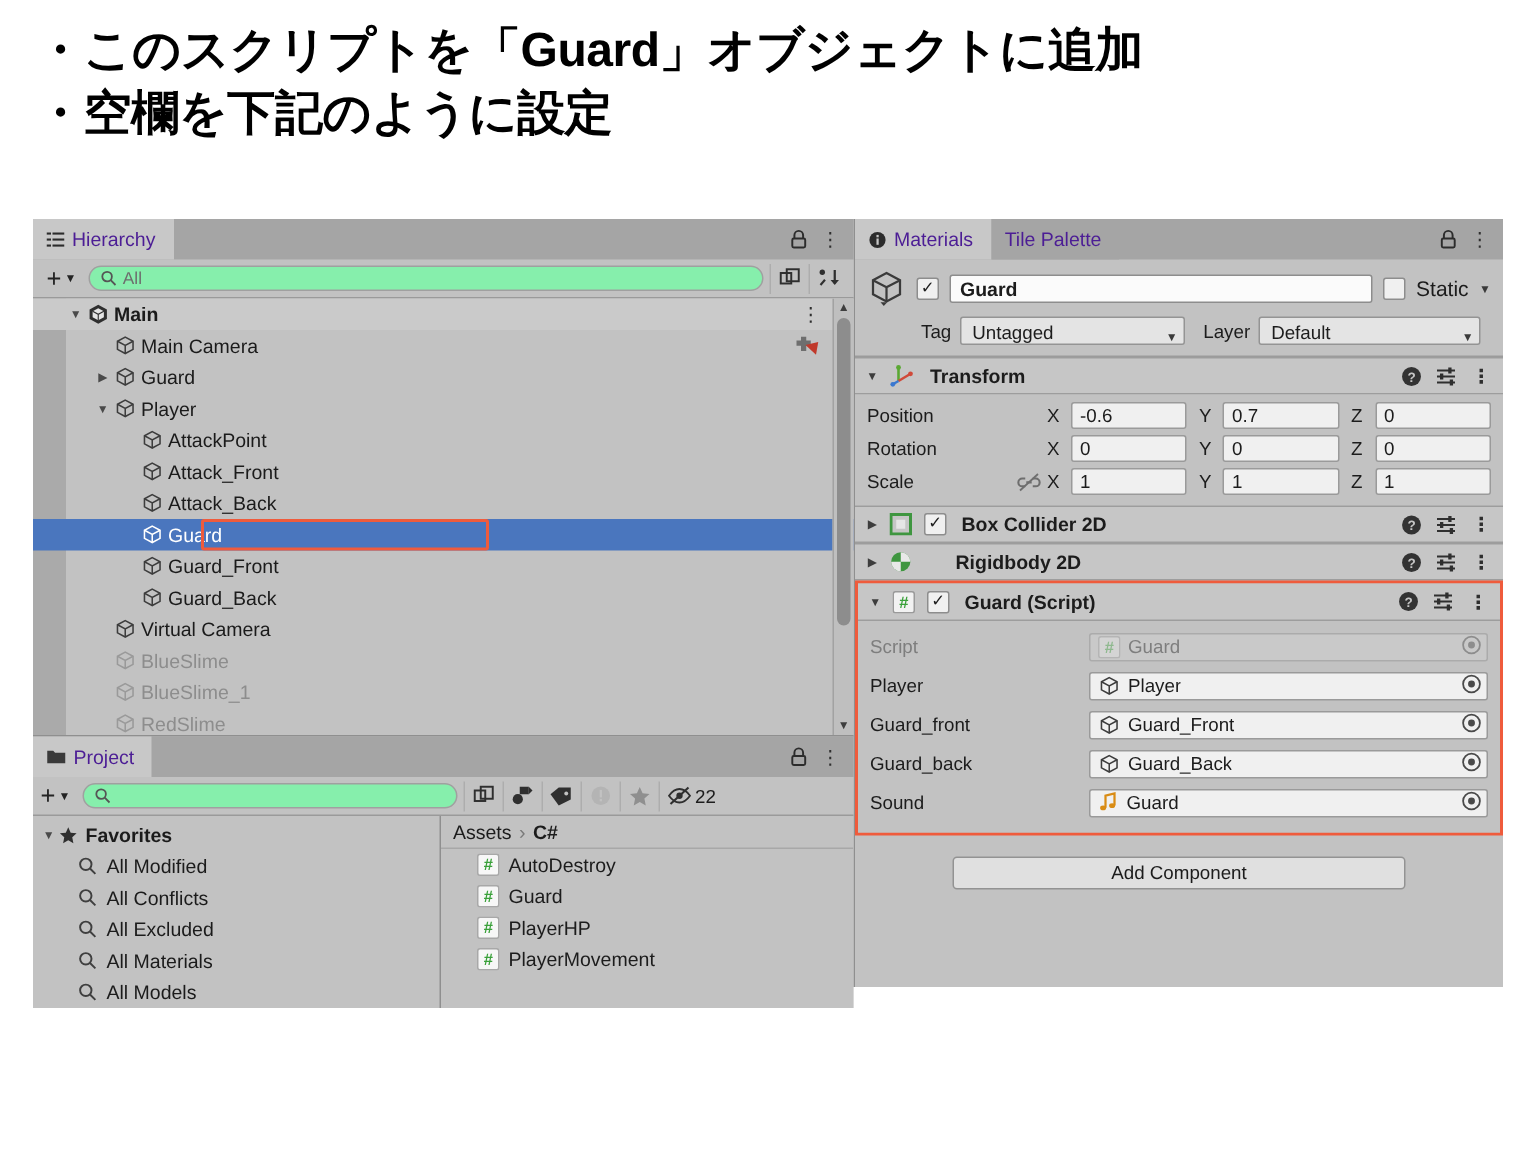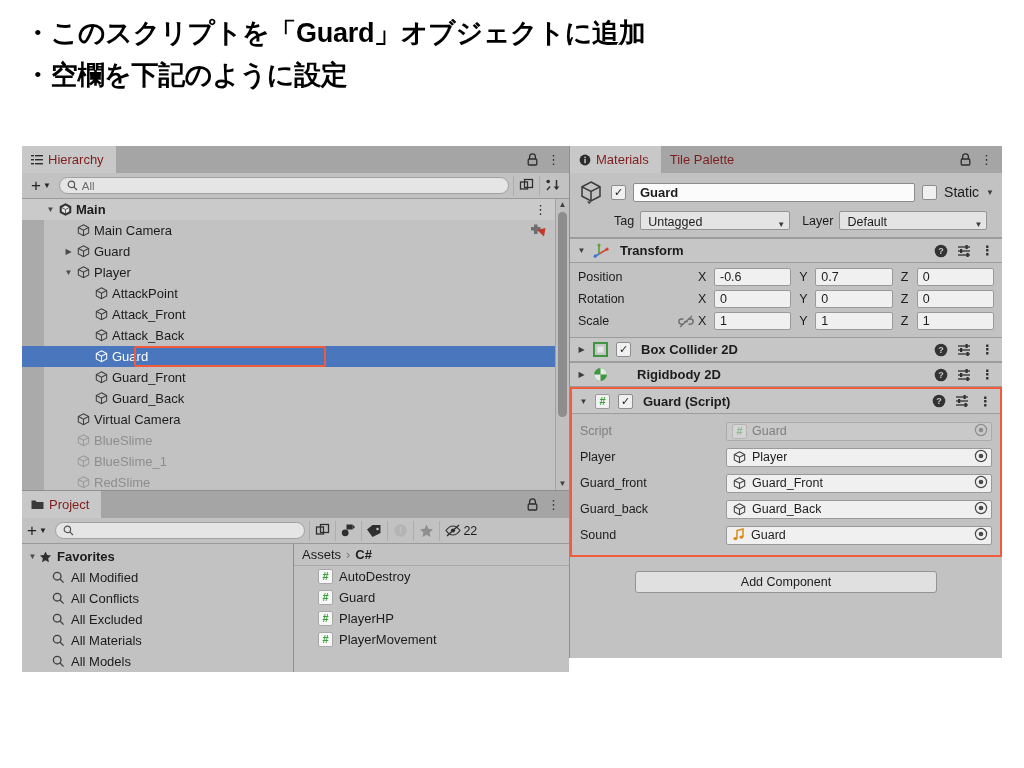--- a/index.html
+++ b/index.html
@@ -12,21 +12,21 @@
     overflow: hidden;
   }
 
   
   #slide-heading {
     position: absolute;
     left: 24px; top: 12px;
     width: 960px;
   }
   .heading-line {
-    font-size: 27px;
+    font-size: 32px;
     font-weight: bold;
     color: #000000;
     line-height: 42px;
     letter-spacing: -0.3px;
     white-space: nowrap;
   }
 
   
   #editor {
     position: absolute;
@@ -43,21 +43,21 @@
     height: 27px;
     background: #a5a5a5;
     display: flex;
     align-items: stretch;
     position: relative;
   }
   .tab {
     display: flex; align-items: center; gap: 5px;
     padding: 0 12px 0 9px;
     font-size: 13px;
-    color: #7f1d1d;
+    color: #4c1d95;
     background: #a5a5a5;
   }
   .tab.active { background: #c8c8c8; }
   .tabstrip-right {
     margin-left: auto;
     display: flex; align-items: center; gap: 9px;
     padding: 0 9px 0 0;
   }
 
   .toolbar {
@@ -71,21 +71,21 @@
   }
   .tb-plus {
     display: flex; align-items: center; gap: 2px;
     padding: 0 4px 0 5px;
     font-size: 17px; font-weight: 300; color: #232323;
     line-height: 1;
   }
   .searchbox {
     flex: 1;
     height: 17px;
-    background: #e5e5e5;
+    background: #86efac;
     border: 1px solid #a0a0a0;
     border-radius: 9px;
     display: flex; align-items: center;
     gap: 4px;
     padding: 0 7px;
     margin: 0 4px;
     font-size: 11.5px;
     color: #6d6d6d;
   }
 

